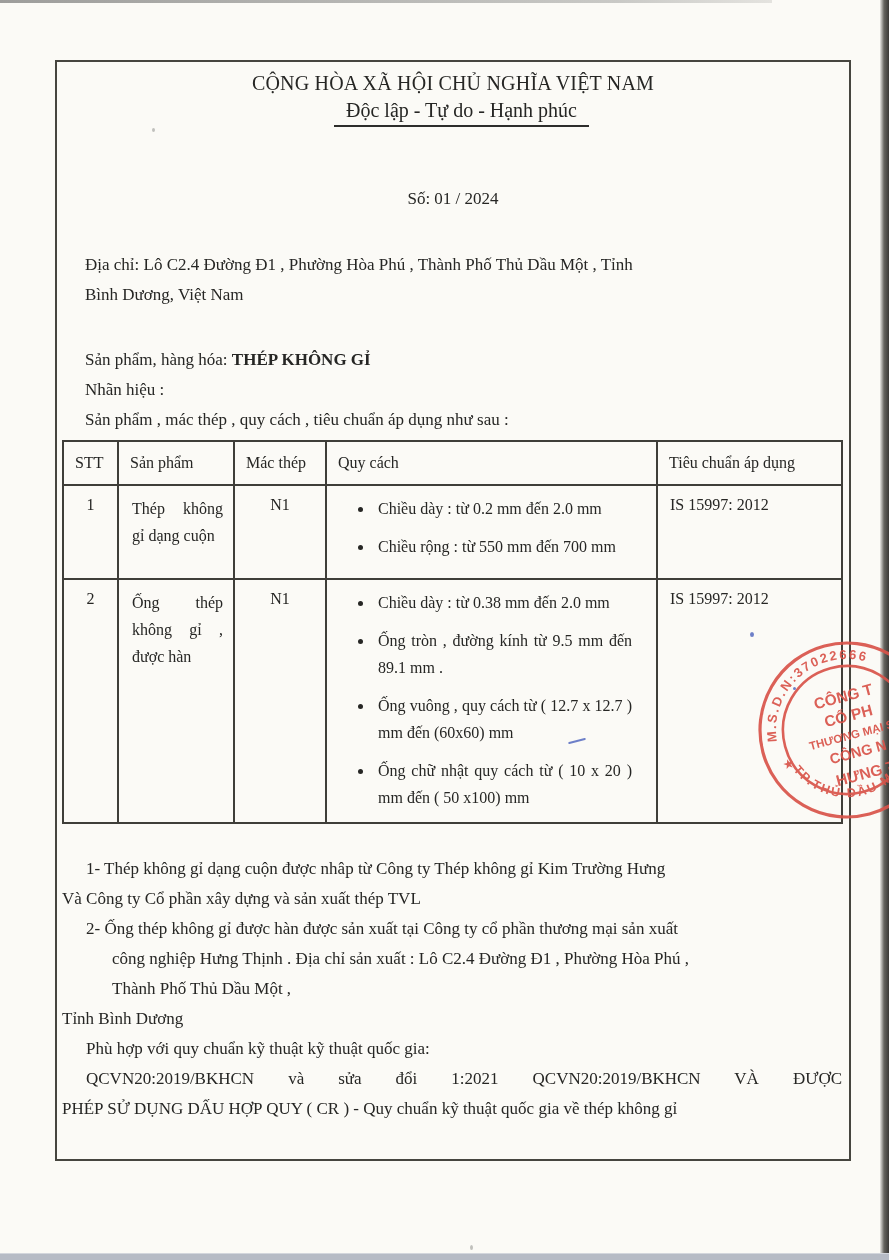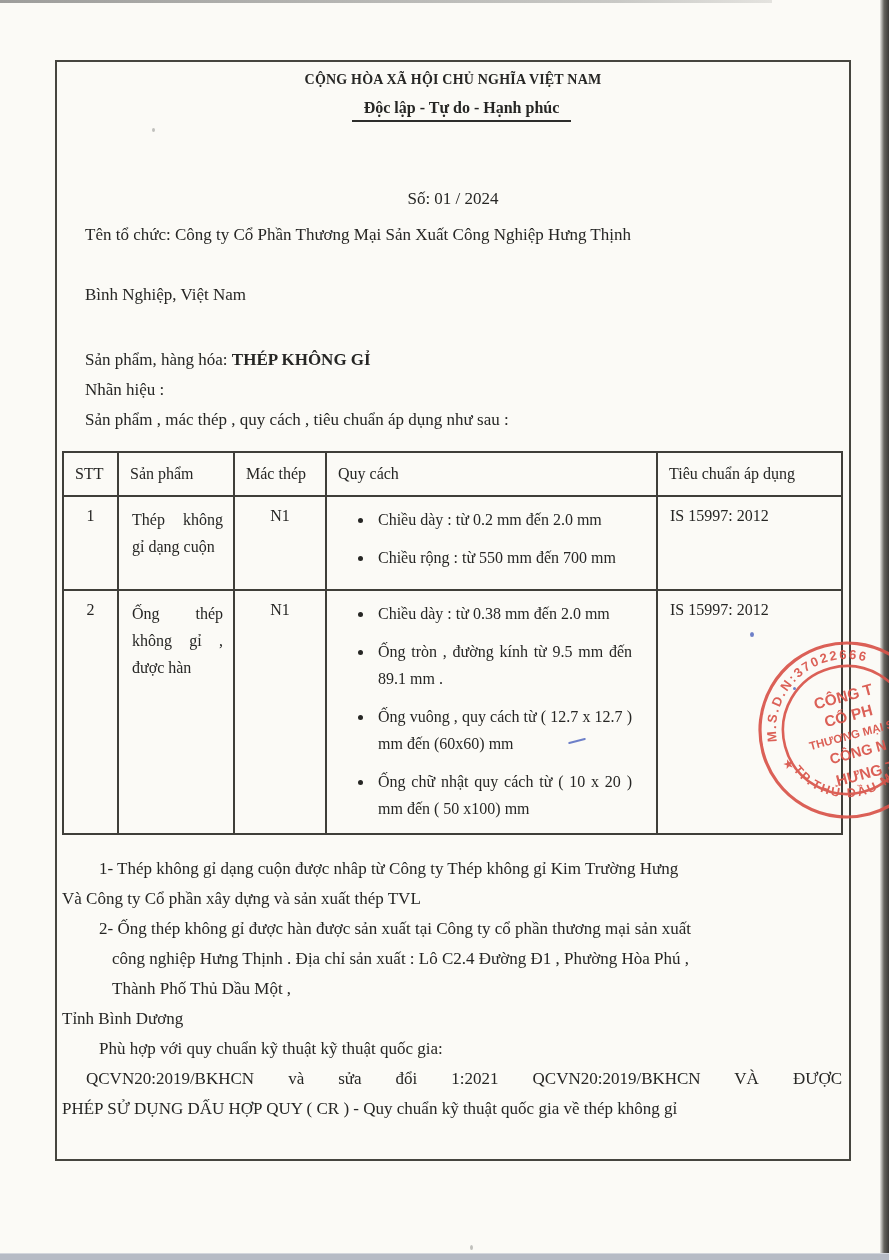--- a/index.html
+++ b/index.html
@@ -18,48 +18,48 @@
     background:linear-gradient(to right,#9d9d9b,#c9c9c6 80%,#e4e3df); }
   .edge-right { position:absolute; right:0; top:0; width:9px; height:100%;
     background:linear-gradient(to right,#e8e7e3,#65645f 45%,#3a3936); }
   .edge-bottom { position:absolute; left:0; bottom:0; width:100%; height:7px;
     background:#b6bbc5; border-top:1px solid #d3d6dc; }
 
   .frame { position:absolute; left:55px; top:60px; width:796px; height:1101px;
     border:2px solid #46453f; background:transparent; }
 
   .centered { position:absolute; left:55px; width:796px; text-align:center; }
-  .nat1 { top:72px; font-weight:bold; font-size:14px; letter-spacing:.2px; }
-  .nat2 { top:99px; font-size:16px; font-weight:bold;padding-left:17px; }
+  .nat1 { top:72px; font-weight:normal; font-size:20px; letter-spacing:.2px; }
+  .nat2 { top:99px; font-size:20px; font-weight:normal;padding-left:17px; }
   .nat2 span { display:inline-block; border-bottom:2px solid #2d2d2b; padding:0 12px 3px 12px; }
   .doc-title { top:147px; font-weight:bold; font-size:22px; letter-spacing:.4px; }
   .doc-no { top:189px; font-size:17px; }
 
   .bodyline { position:absolute; left:85px; width:757px; font-size:17px; line-height:26px; }
   .bold { font-weight:bold;text-align:center; }
 
   
-  table.spec { position:absolute; left:62px; top:451px; width:779px;
+  table.spec { position:absolute; left:62px; top:440px; width:779px;
     border-collapse:collapse; table-layout:fixed; font-size:16px; }
   table.spec th, table.spec td { border:2px solid #3f3e39; vertical-align:top; }
   table.spec th { font-weight:normal; text-align:left; height:44px;
     vertical-align:middle; padding:2px 6px 2px 11px; font-size:16px; }
   th.c-stt, td.c-stt { text-align:center; }
   td.c-stt, td.c-mac { text-align:center; padding-top:10px; }
   td.c-sp { padding:9px 10px 0 13px; text-align:justify; line-height:27px; }
   td.c-tc { padding:10px 6px 0 12px; }
   .r1 { height:94px; } .r2 { height:237px; }
   ul.specs { list-style:disc outside; margin:9px 0 0 0; padding-left:47px; }
   ul.specs li { padding-left:4px; margin-bottom:11px; text-align:justify;
     line-height:27px; max-width:258px; }
 
   
   .notes { position:absolute; left:62px; top:854px; width:780px;
     font-size:17px; line-height:30px; }
-  .n-ind1 { margin-left:37px; }
+  .n-ind1 { margin-left:24px; }
   .n-ind0 { }
   .n-hang { margin-left:50px; }
   .n-just { margin-left:24px; text-align:justify; text-align-last:justify; }
 
   
   .stamp { position:absolute; left:700px; top:596px; width:189px; height:268px; }
   .stamp text { fill:#d9544a; font-family:"Liberation Sans","DejaVu Sans",sans-serif; }
   .stamp .ring { stroke:#d9544a; fill:none; }
 
   
@@ -81,22 +81,22 @@
 
   <div class="frame"></div>
 
   <div class="centered nat1">CỘNG HÒA XÃ HỘI CHỦ NGHĨA VIỆT NAM</div>
   <div class="centered nat2">
     <span>Độc lập - Tự do - Hạnh phúc</span>
   </div>
 
   <div class="centered doc-no">Số: 01 / 2024</div>
 
-  <div class="bodyline" style="top:222px">Tên tổ chức: Công ty Cổ Phần Thương Mại Sản Xuất Công Nghiệp Hưng Thịnh</div>
-  <div class="bodyline" style="top:282px">Bình Nghiệp, Việt Nam</div>
+  <div class="bodyline" style="top:252px">Địa chỉ: Lô C2.4 Đường Đ1 , Phường Hòa Phú , Thành Phố Thủ Dầu Một , Tỉnh</div>
+  <div class="bodyline" style="top:282px">Bình Dương, Việt Nam</div>
   <div class="bodyline" style="top:347px">
     <span>Sản phẩm, hàng hóa: </span><span class="bold">THÉP KHÔNG GỈ</span>
   </div>
   <div class="bodyline" style="top:377px">Nhãn hiệu :</div>
   <div class="bodyline" style="top:407px">Sản phẩm , mác thép , quy cách , tiêu chuẩn áp dụng như sau :</div>
 
   <table class="spec">
     <colgroup>
       <col style="width:55px">
         <col style="width:116px">

